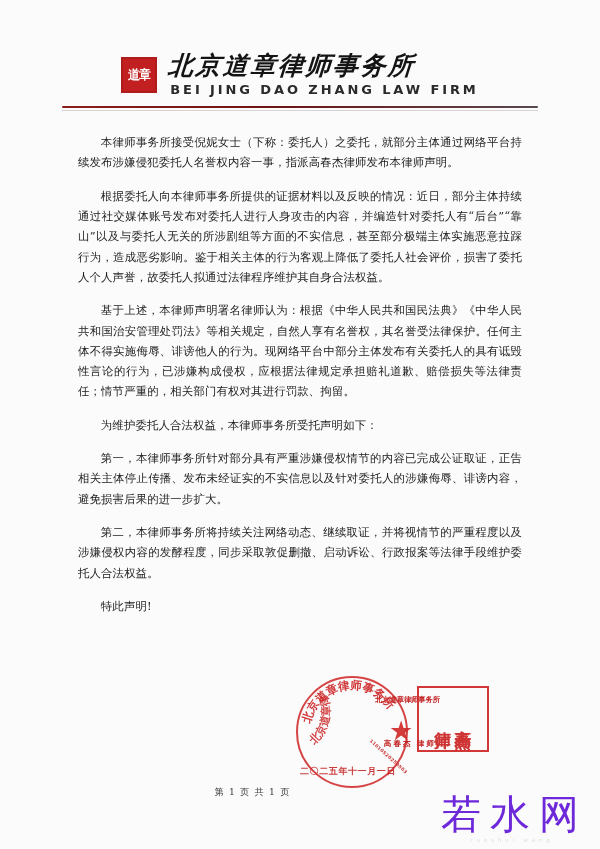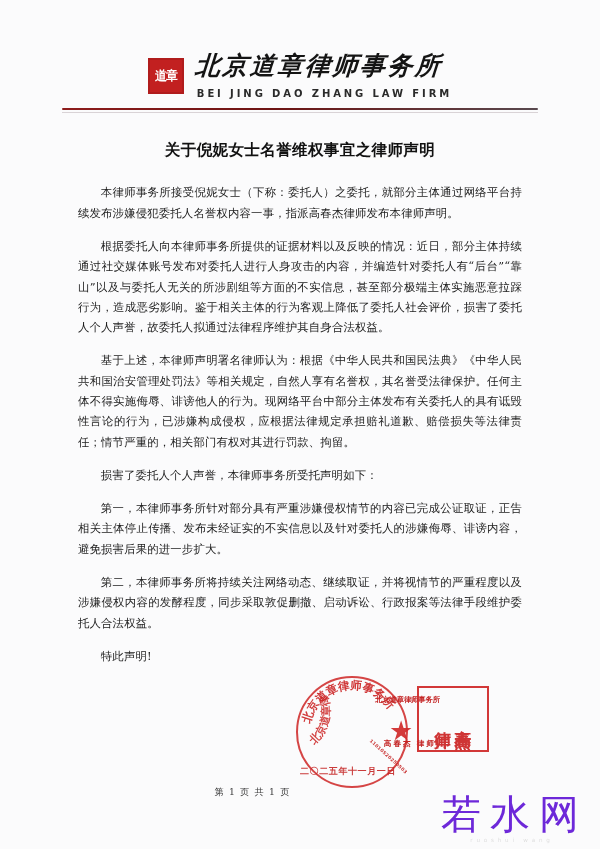--- a/index.html
+++ b/index.html
@@ -55,25 +55,25 @@
     font-family: "DejaVu Serif", "Liberation Serif", serif;
     font-size: 25px;
     font-weight: 700;
     color: #141414;
     letter-spacing: 2.5px;
     line-height: 1.08;
     font-style: italic;
     transform: skewX(-4deg);
   }
   .firm-name-en {
-    font-size: 10px;
+    font-size: 13px;
     font-weight: 700;
     letter-spacing: 2.9px;
     color: #2a2a2a;
-    margin-top: 9px;
+    margin-top: 3px;
     padding-left: 2px;
   }
   .header-rule {
     margin: 9px auto 0 auto;
     width: 476px;
     height: 2px;
     background: linear-gradient(to right, #8d1c1c 0%, #6d1414 45%, #58494f 100%);
     border-radius: 1px;
   }
   .header-rule-2 {
@@ -266,26 +266,25 @@
   </div>
   <div class="firm-block">
     <div class="firm-name-cn">北京道章律师事务所</div>
     <div class="firm-name-en">BEI JING DAO ZHANG LAW FIRM</div>
   </div>
 </div>
 <div class="header-rule"></div>
 <div class="header-rule-2"></div>
 
 <div class="doc">
-  <h1 class="doc-title">关于倪妮女士名誉维权事宜之律师声明</h1>
 
   <p class="para first">本律师事务所接受倪妮女士（下称：委托人）之委托，就部分主体通过网络平台持续发布涉嫌侵犯委托人名誉权内容一事，指派高春杰律师发布本律师声明。</p>
   <p class="para">根据委托人向本律师事务所提供的证据材料以及反映的情况：近日，部分主体持续通过社交媒体账号发布对委托人进行人身攻击的内容，并编造针对委托人有“后台”“靠山”以及与委托人无关的所涉剧组等方面的不实信息，甚至部分极端主体实施恶意拉踩行为，造成恶劣影响。鉴于相关主体的行为客观上降低了委托人社会评价，损害了委托人个人声誉，故委托人拟通过法律程序维护其自身合法权益。</p>
   <p class="para">基于上述，本律师声明署名律师认为：根据《中华人民共和国民法典》《中华人民共和国治安管理处罚法》等相关规定，自然人享有名誉权，其名誉受法律保护。任何主体不得实施侮辱、诽谤他人的行为。现网络平台中部分主体发布有关委托人的具有诋毁性言论的行为，已涉嫌构成侵权，应根据法律规定承担赔礼道歉、赔偿损失等法律责任；情节严重的，相关部门有权对其进行罚款、拘留。</p>
-  <p class="para">损害了委托人个人声誉，本律师事务所受托声明如下：</p>
+  <p class="para">为维护委托人合法权益，本律师事务所受托声明如下：</p>
   <p class="para">第一，本律师事务所针对部分具有严重涉嫌侵权情节的内容已完成公证取证，正告相关主体停止传播、发布未经证实的不实信息以及针对委托人的涉嫌侮辱、诽谤内容，避免损害后果的进一步扩大。</p>
   <p class="para">第二，本律师事务所将持续关注网络动态、继续取证，并将视情节的严重程度以及涉嫌侵权内容的发酵程度，同步采取敦促删撤、启动诉讼、行政报案等法律手段维护委托人合法权益。</p>
   <p class="para">特此声明!</p>
 </div>
 
 <div class="seal-area">
 
   <div class="round-seal"></div>
 
   <svg class="seal-arc-text" viewBox="0 0 112 112">

